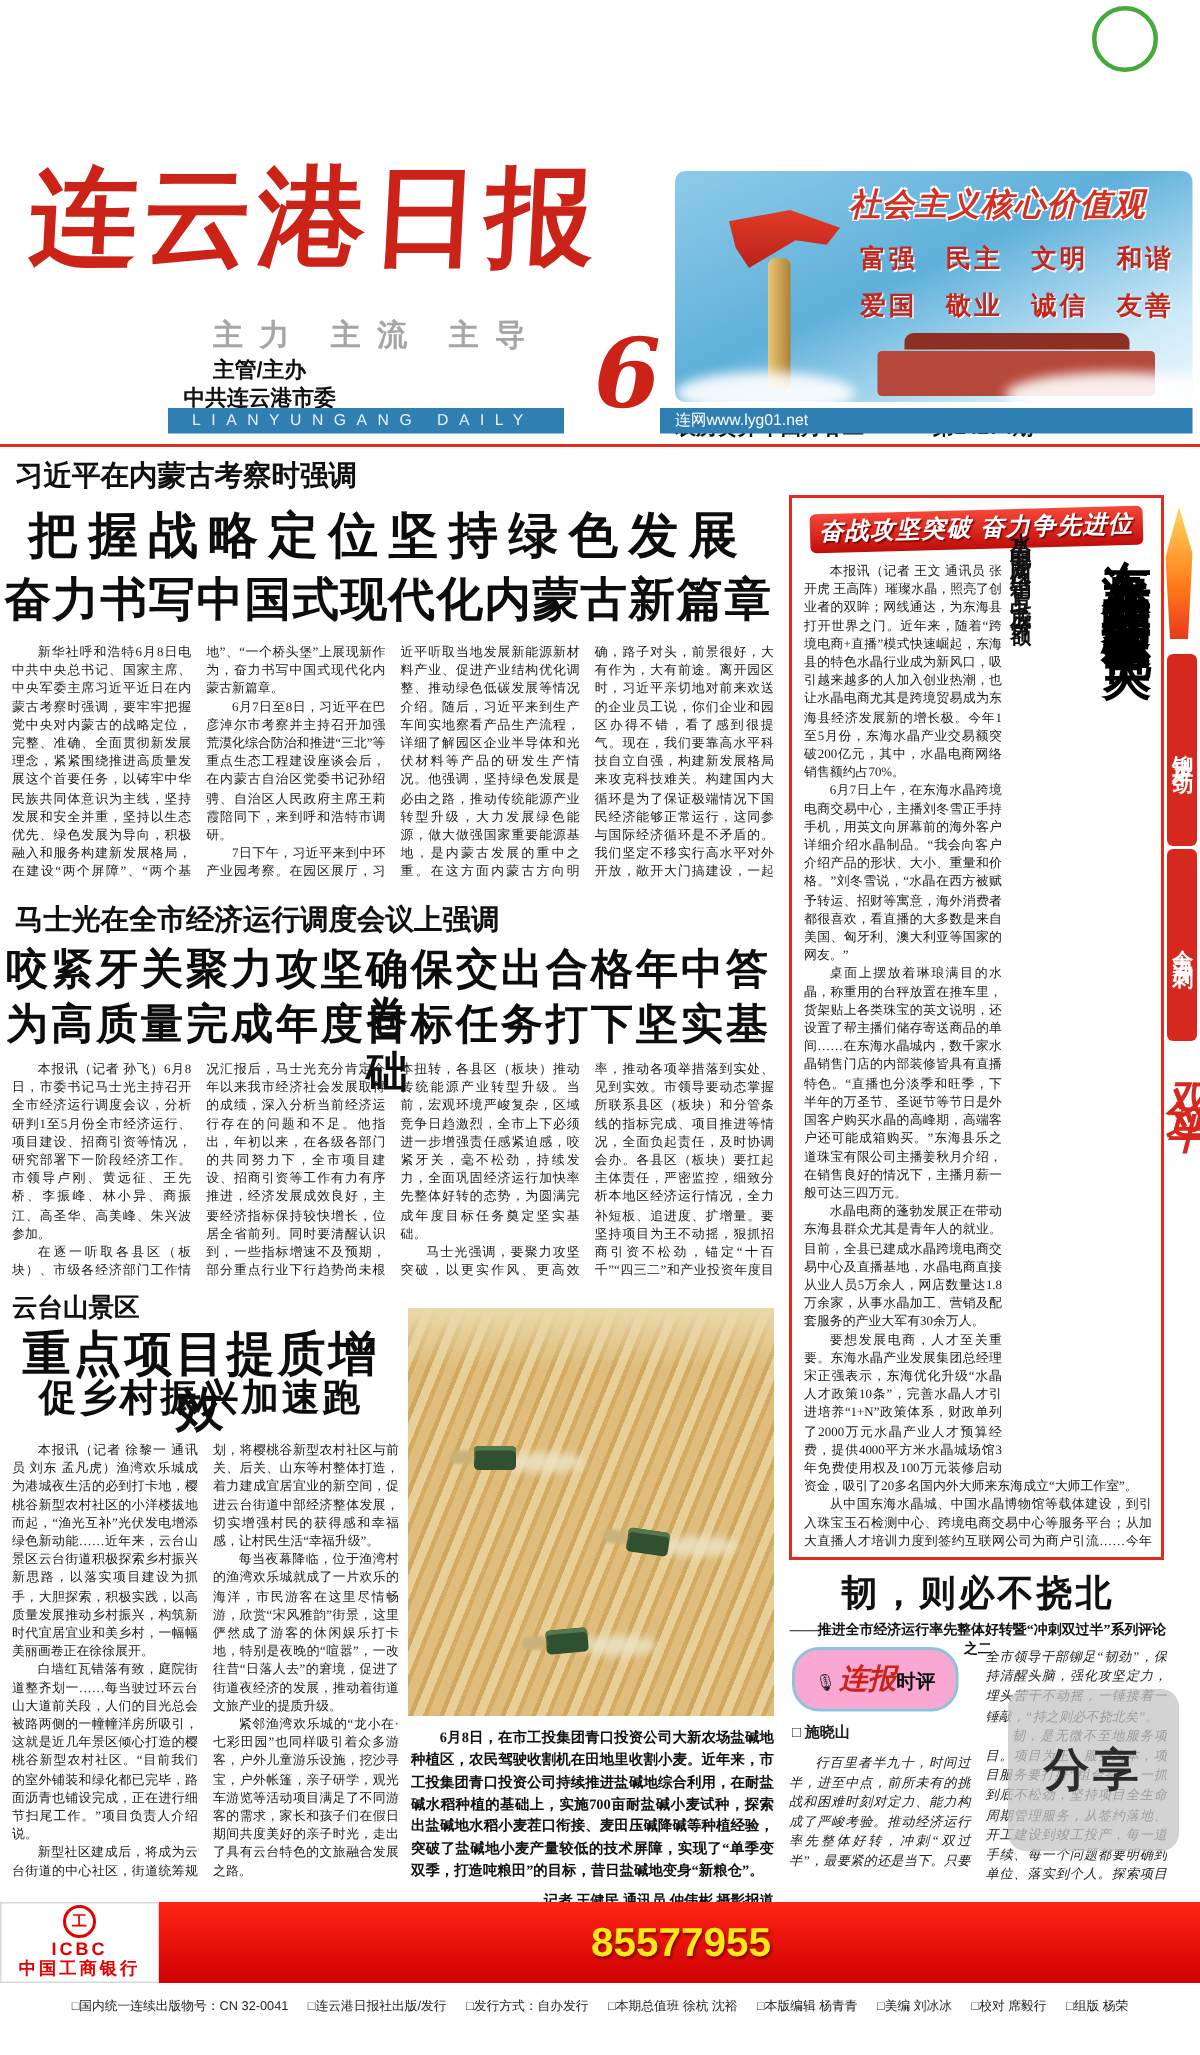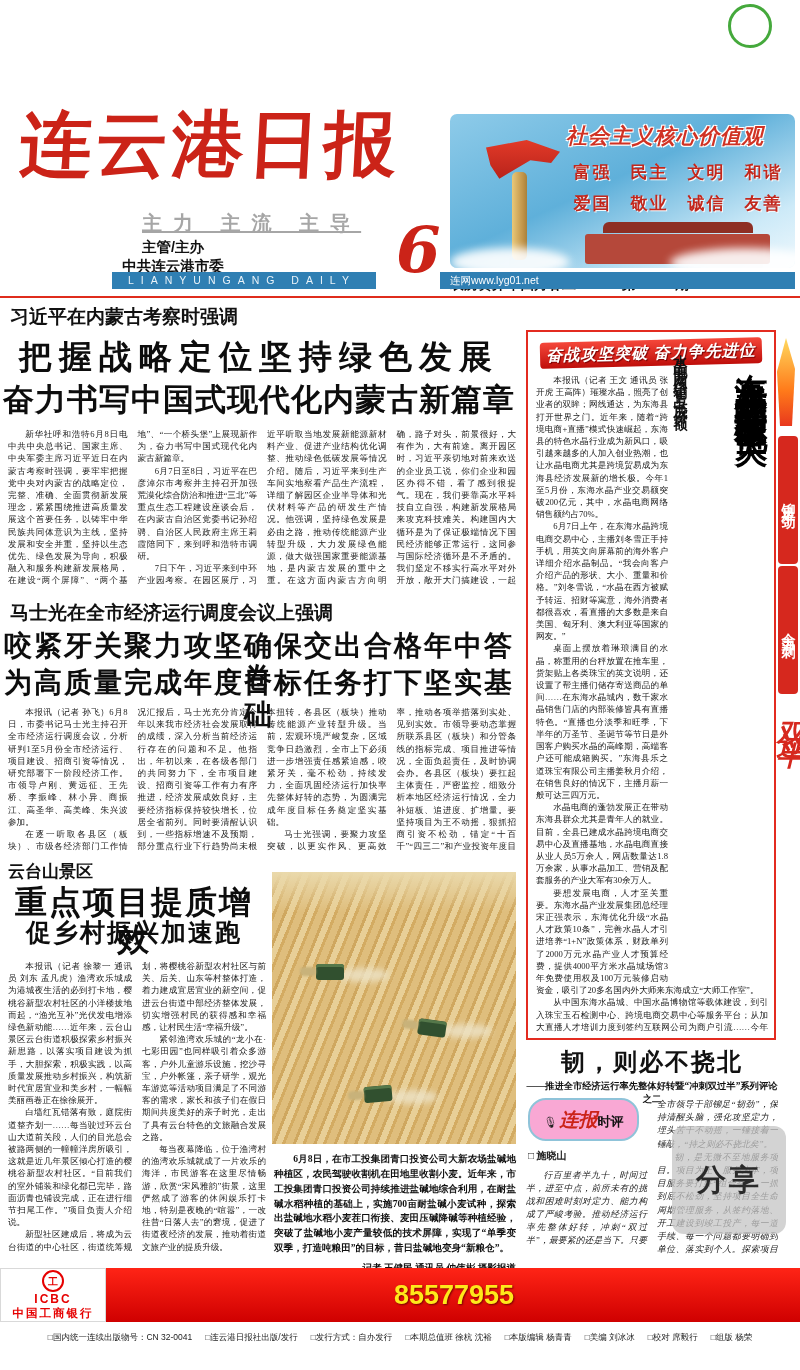--- a/index.html
+++ b/index.html
@@ -2,21 +2,21 @@
 <html><head>
 <meta charset="utf-8">
 <style>
   html,body{margin:0;padding:0;}
   body{position:relative;width:800px;height:1370px;background:#fff;font-family:"Liberation Serif",serif;color:#111;overflow:hidden;}
   .abs{position:absolute;}
 
   
   .green-circle{left:728px;top:4px;width:38px;height:38px;border:3px solid #45a93c;border-radius:50%;background:rgba(255,255,255,.6);}
   .paper-title{left:20px;top:108px;width:430px;font-family:"DejaVu Serif",serif;font-size:72px;font-weight:900;color:#cb2318;letter-spacing:4px;transform:skewX(-3deg);line-height:1;}
-  .paper-slogan{left:142px;top:210px;font-size:20px;color:#a6a6a6;font-weight:700;letter-spacing:11px;font-family:"Liberation Sans",sans-serif;text-decoration:underline;}
+  .paper-slogan{left:142px;top:210px;font-size:20px;color:#a6a6a6;font-weight:700;letter-spacing:11px;font-family:"Liberation Sans",sans-serif;}
   .sponsor{left:108px;top:238px;width:130px;text-align:center;font-size:14.5px;font-weight:800;line-height:1.3;font-family:"Liberation Sans",sans-serif;}
   .logo6{left:396px;top:218px;font-size:64px;color:#cb2318;font-weight:900;font-style:italic;font-family:"DejaVu Serif",serif;line-height:1;z-index:5;}
   .date-block{left:450px;top:234px;font-family:"Liberation Sans",sans-serif;font-weight:800;font-size:14px;line-height:1.4;}
   .date-block .big-day{font-size:29px;font-weight:700;padding:0 6px;vertical-align:-3px;font-family:"Liberation Serif",serif;}
   .date-block .issue{margin-left:46px;}
   .blue-bar{background:#2f7fb3;height:17px;line-height:17px;color:#eaf3f9;font-family:"Liberation Sans",sans-serif;}
   .bar-left{left:112px;top:272px;width:264px;font-size:10.5px;letter-spacing:7px;padding-left:16px;box-sizing:border-box;}
   .bar-right{left:440px;top:272px;width:355px;font-size:10.5px;padding-left:10px;box-sizing:border-box;color:#fff;}
   .red-rule{left:0;top:296px;width:800px;height:2px;background:#df2c1c;}
 
@@ -152,22 +152,22 @@
     <p class="para">马士光强调，要聚力攻坚突破，以更实作风、更高效率，推动各项举措落到实处、见到实效。市领导要动态掌握所联系县区（板块）和分管条线的指标完成、项目推进等情况，全面负起责任，及时协调会办。各县区（板块）要扛起主体责任，严密监控，细致分析本地区经济运行情况，全力补短板、追进度、扩增量。要坚持项目为王不动摇，狠抓招商引资不松劲，锚定“十百千”“四三二”和产业投资年度目标，主动开展精准招商、产业链招商，以商引商，加紧推动在手项目早落地、早开工，确保尽快出进度、出形象、出成效。要聚焦消费、房地产、外资外贸等短板弱项，强化难题攻坚，为经济运行率先整体好转注入更强动能。要持续优化环境，强化服务保障，最大力度为项目建设、企业发展纾困解难，更好鼓励国企敢干、民企敢闯、外企敢投。要进一步完善推进机制，强化责任落实，形成工作闭环，提高运转效率，确保各项工作“部署见行动、督查见整改、落地见实效”。（下转二版）</p>
   </div>
 
 <div class="abs a3-kicker">云台山景区</div>
 <div class="abs hl a3-h1">重点项目提质增效</div>
 <div class="abs hl a3-h2">促乡村振兴加速跑</div>
 <div class="abs body-cols a3-body">
     <p class="para">本报讯（记者 徐黎一 通讯员 刘东 孟凡虎）渔湾欢乐城成为港城夜生活的必到打卡地，樱桃谷新型农村社区的小洋楼拔地而起，“渔光互补”光伏发电增添绿色新动能……近年来，云台山景区云台街道积极探索乡村振兴新思路，以落实项目建设为抓手，大胆探索，积极实践，以高质量发展推动乡村振兴，构筑新时代宜居宜业和美乡村，一幅幅美丽画卷正在徐徐展开。</p>
     <p class="para">白墙红瓦错落有致，庭院街道整齐划一……每当驶过环云台山大道前关段，人们的目光总会被路两侧的一幢幢洋房所吸引，这就是近几年景区倾心打造的樱桃谷新型农村社区。“目前我们的室外铺装和绿化都已完毕，路面沥青也铺设完成，正在进行细节扫尾工作。”项目负责人介绍说。</p>
     <p class="para">新型社区建成后，将成为云台街道的中心社区，街道统筹规划，将樱桃谷新型农村社区与前关、后关、山东等村整体打造，着力建成宜居宜业的新空间，促进云台街道中部经济整体发展，切实增强村民的获得感和幸福感，让村民生活“幸福升级”。</p>
+    <p class="para">每当夜幕降临，位于渔湾村的渔湾欢乐城就成了一片欢乐的海洋，市民游客在这里尽情畅游，欣赏“宋风雅韵”街景，这里俨然成了游客的休闲娱乐打卡地，特别是夜晚的“喧嚣”，一改往昔“日落人去”的窘境，促进了街道夜经济的发展，推动着街道文旅产业的提质升级。</p>
     <p class="para">紧邻渔湾欢乐城的“龙小在·七彩田园”也同样吸引着众多游客，户外儿童游乐设施，挖沙寻宝，户外帐篷，亲子研学，观光车游览等活动项目满足了不同游客的需求，家长和孩子们在假日期间共度美好的亲子时光，走出了具有云台特色的文旅融合发展之路。</p>
-    <p class="para">每当夜幕降临，位于渔湾村的渔湾欢乐城就成了一片欢乐的海洋，市民游客在这里尽情畅游，欣赏“宋风雅韵”街景，这里俨然成了游客的休闲娱乐打卡地，特别是夜晚的“喧嚣”，一改往昔“日落人去”的窘境，促进了街道夜经济的发展，推动着街道文旅产业的提质升级。</p>
   </div>
 
 <div class="abs photo">
   <div class="dust d1"></div>
   <div class="dust d2"></div>
   <div class="dust d3"></div>
   <div class="harv h1p"></div>
   <div class="harv h2p"></div>
   <div class="harv h3p"></div>
 </div>

